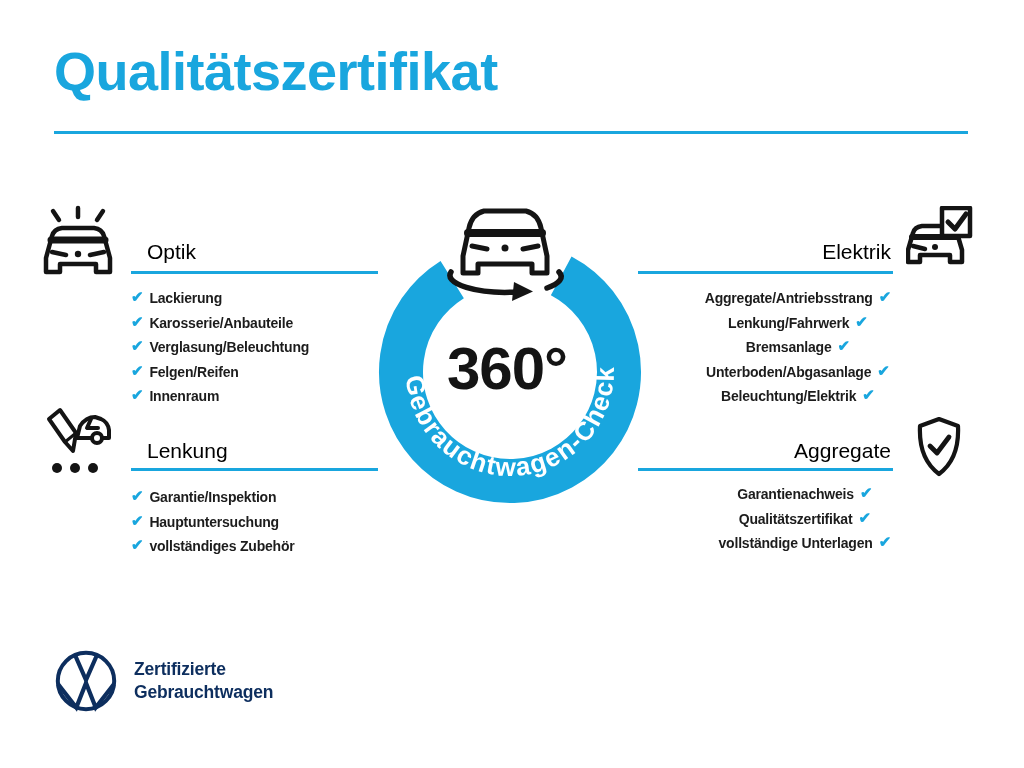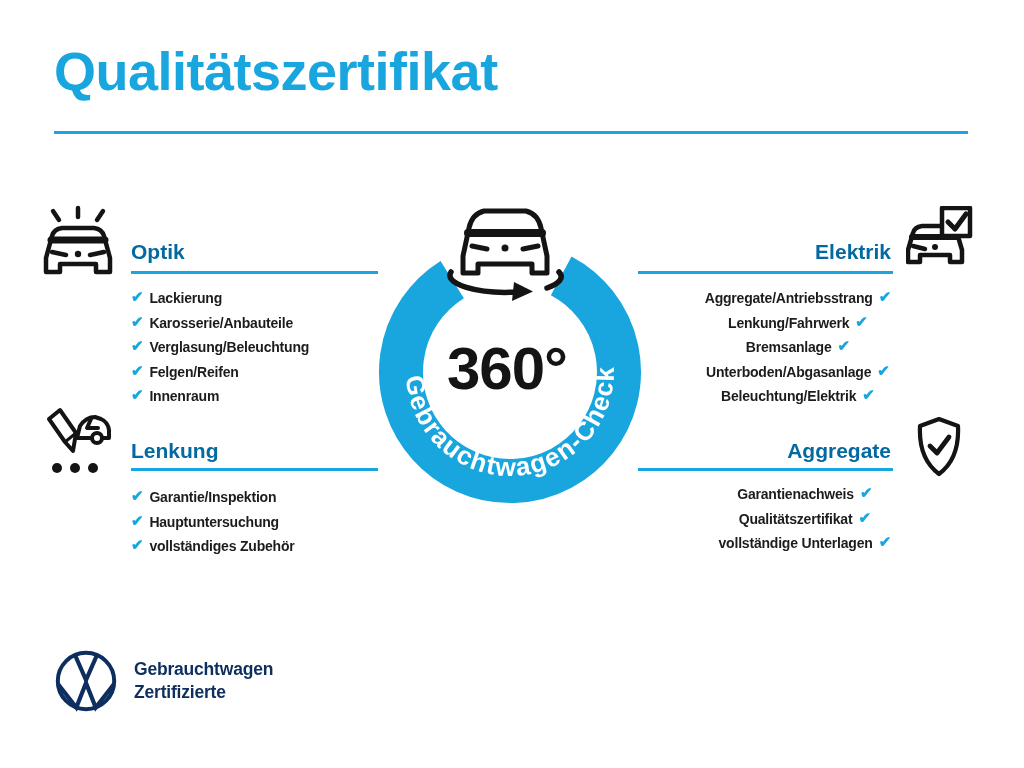--- a/index.html
+++ b/index.html
@@ -2,21 +2,21 @@
 <html><head>
 <meta charset="utf-8">
 <style>
   html,body{margin:0;padding:0;background:#fff;}
   body{width:1024px;height:768px;position:relative;overflow:hidden;
        font-family:"Liberation Sans",sans-serif;color:#1c1c1c;}
   .abs{position:absolute;}
   .title{left:54px;top:44px;margin:0;font-size:54px;font-weight:700;
          letter-spacing:-0.5px;color:#19a6de;line-height:1;}
   .rule{left:54px;top:131px;width:914px;height:3px;background:#19a6de;}
-  .hdr{font-size:21px;font-weight:700;color:#0369a1;line-height:21px;white-space:nowrap;}
+  .hdr{font-size:21px;font-weight:400;color:#000000;line-height:21px;white-space:nowrap;margin-left:16px;}
   .hdr.r{text-align:right;}
   .u{height:3px;background:#19a6de;}
   .items{display:flex;flex-direction:column;}
   .items.r .row{justify-content:center;}
   .row{display:flex;align-items:center;height:24.5px;font-size:14px;font-weight:700;
        letter-spacing:-0.2px;color:#1c1c1c;gap:6px;white-space:nowrap;}
   .chk{color:#19a6de;font-size:15px;font-weight:700;transform:translateY(-1px);}
   .brand-text{left:134px;top:658px;font-size:17.5px;font-weight:700;line-height:23px;
               letter-spacing:-0.2px;color:#0d2e5e;}
   svg{display:block;}
@@ -169,15 +169,15 @@
 </svg>
 
 <svg class="abs" style="left:54px;top:649px" width="64" height="64" viewBox="0 0 64 64">
   <g fill="none" stroke="#0d2e5e" stroke-width="4.2" stroke-linejoin="miter">
     <circle cx="32" cy="32" r="28.2" stroke-width="4"></circle>
     <path d="M21,6 L32,31 L43,6"></path>
     <path d="M4,35 L22.3,58.5 L32,34 L41.7,58.5 L60,35"></path>
   </g>
 </svg>
 <div class="abs brand-text">
+  <div>Zertifizierte</div>
   <div>Gebrauchtwagen</div>
-  <div>Zertifizierte</div>
 </div>
 
 </body></html>

